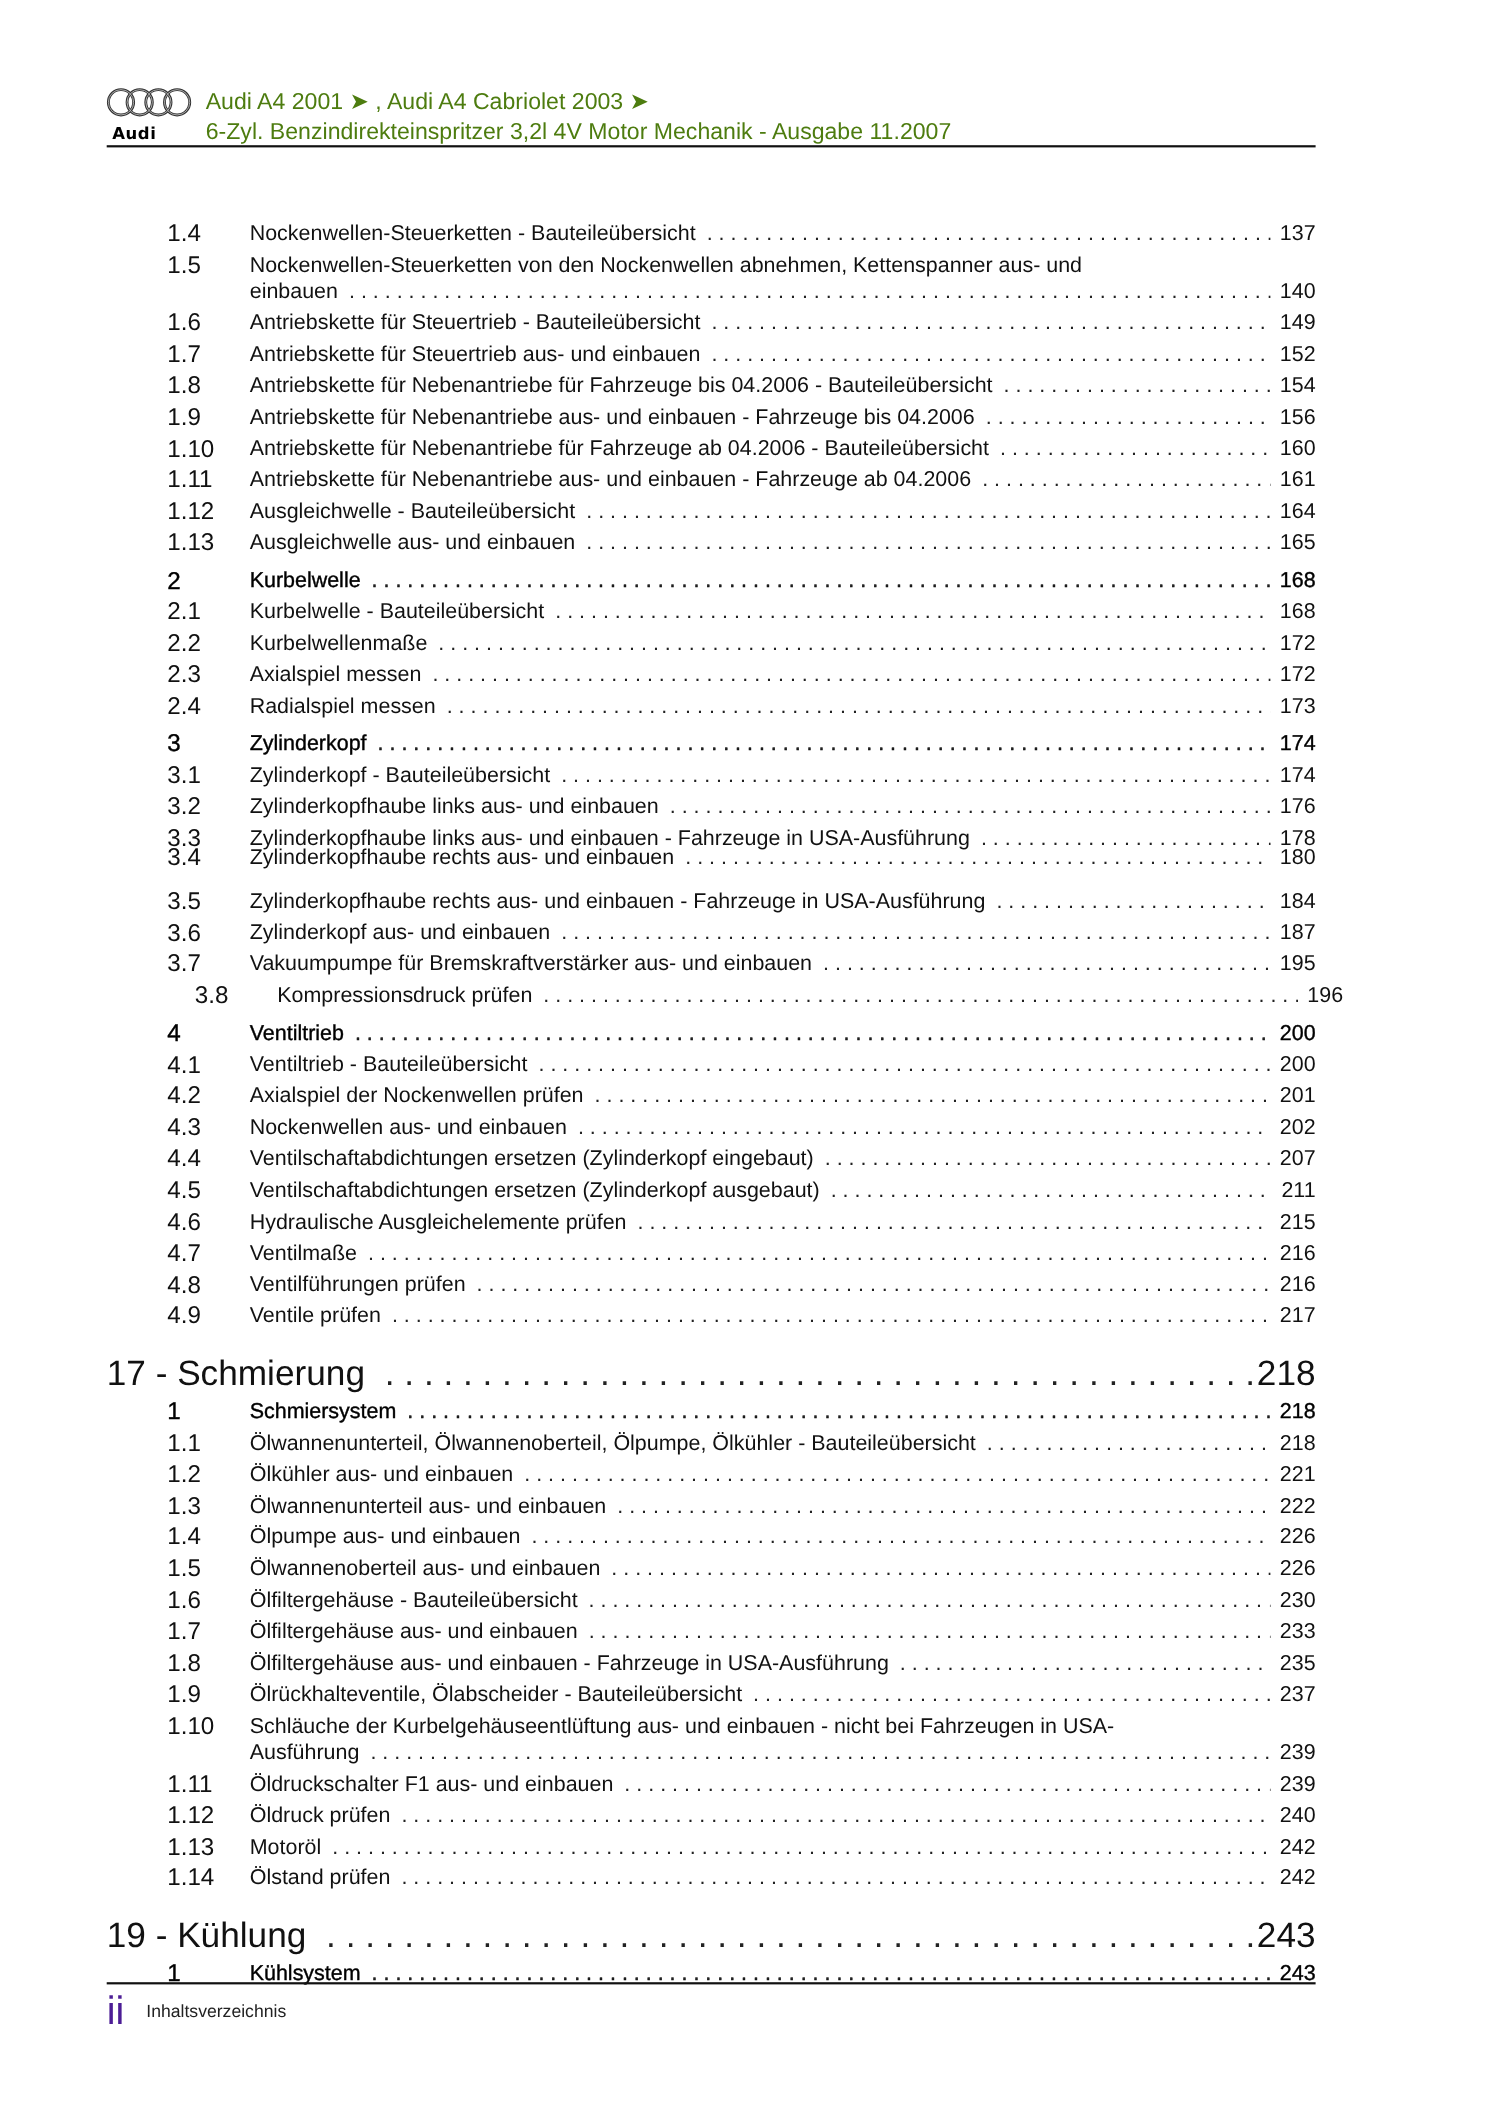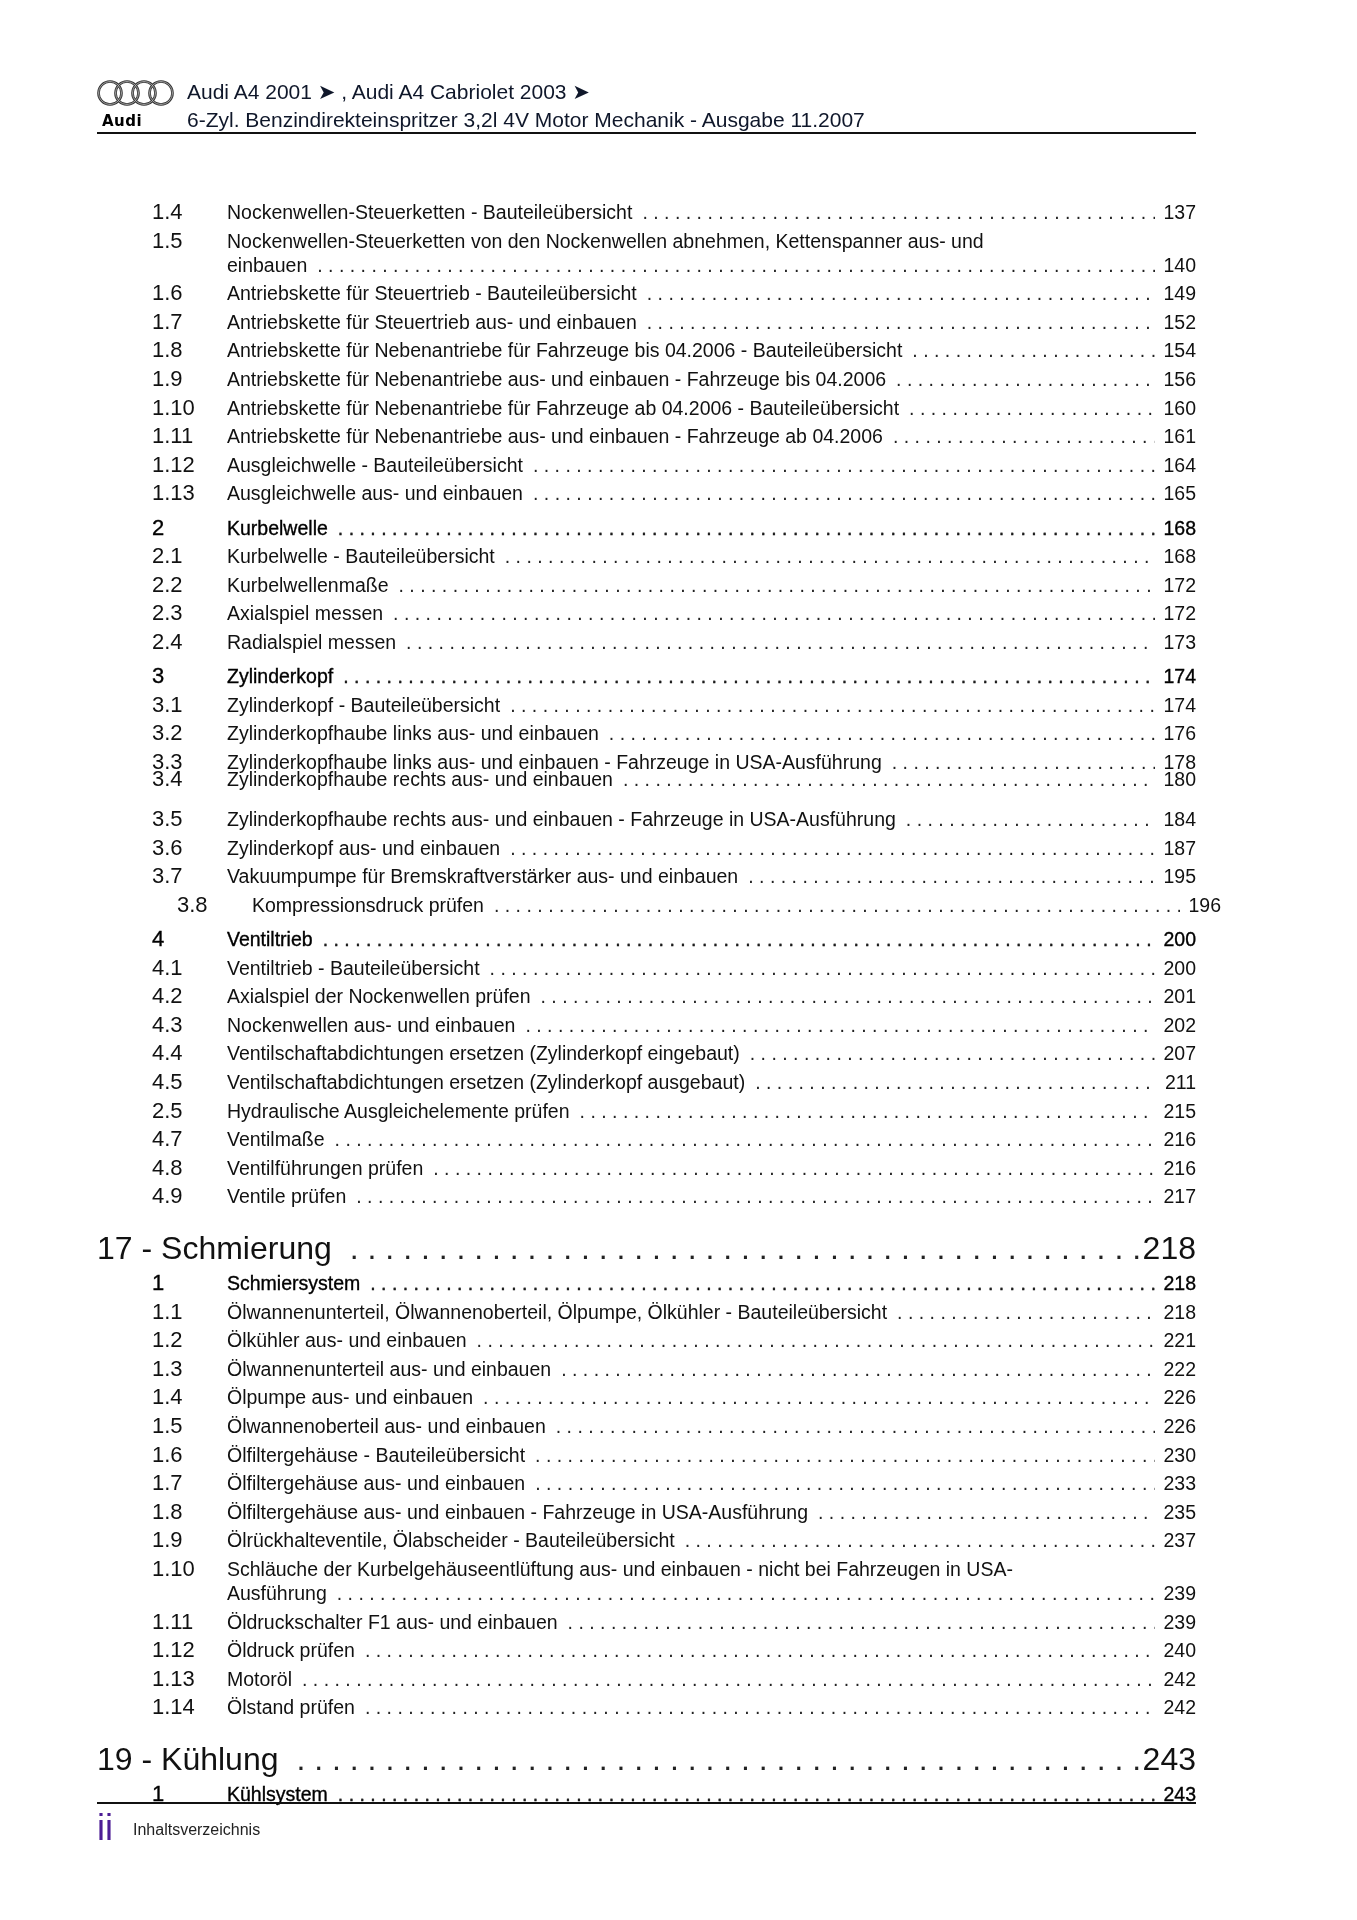--- a/index.html
+++ b/index.html
@@ -2,21 +2,21 @@
 <html><head>
 <meta charset="utf-8">
 <style>
   html, body { margin:0; padding:0; background:#ffffff; }
   body { width:1357px; height:1920px; position:relative; overflow:hidden;
          font-family:"Liberation Sans", sans-serif; color:#111; }
   .hdr-logo { position:absolute; left:96px; top:78px; width:80px; height:50px; }
   .rings { position:absolute; left:0; top:0; }
   .audi-word { position:absolute; left:6px; top:34px; font-family:"DejaVu Sans", sans-serif;
                font-weight:bold; font-size:15px; letter-spacing:0.5px; color:#000; }
-  .hdr-line { position:absolute; left:187px; font-size:21px; white-space:nowrap; color:#0f172a; }
+  .hdr-line { position:absolute; left:187px; font-size:21px; white-space:nowrap; color:#4d7c0f; }
   .hdr-line1 { top:80px; }
   .hdr-line2 { top:108px; }
   .rule { position:absolute; left:97px; width:1099px; height:2px; background:#111; }
   .rule-top { top:132px; }
   .rule-bottom { top:1802px; }
   .footer-num { position:absolute; left:97px; top:1808px; font-size:36px; line-height:40px; color:#4c1d95; }
   .footer-label { position:absolute; left:133px; top:1821px; font-size:16px; color:#222; }
 
   .toc-row { position:absolute; left:0; width:1357px; height:28px; }
   .toc-num { position:absolute; left:152px; font-size:22px; line-height:24px; white-space:nowrap; }
@@ -357,21 +357,21 @@
       <span class="toc-num">4.5</span>
       <div class="toc-title-wrap">
         <div class="toc-line">
           <span class="toc-text">Ventilschaftabdichtungen ersetzen (Zylinderkopf ausgebaut)</span>
           <span class="toc-leader"></span>
           <span class="toc-page">211</span>
         </div>
       </div>
     </div>
     <div class="toc-row" style="top: 1098.5px;">
-      <span class="toc-num">2.5</span>
+      <span class="toc-num">4.6</span>
       <div class="toc-title-wrap">
         <div class="toc-line">
           <span class="toc-text">Hydraulische Ausgleichelemente prüfen</span>
           <span class="toc-leader"></span>
           <span class="toc-page">215</span>
         </div>
       </div>
     </div>
     <div class="toc-row" style="top: 1127.1px;">
       <span class="toc-num">4.7</span>

